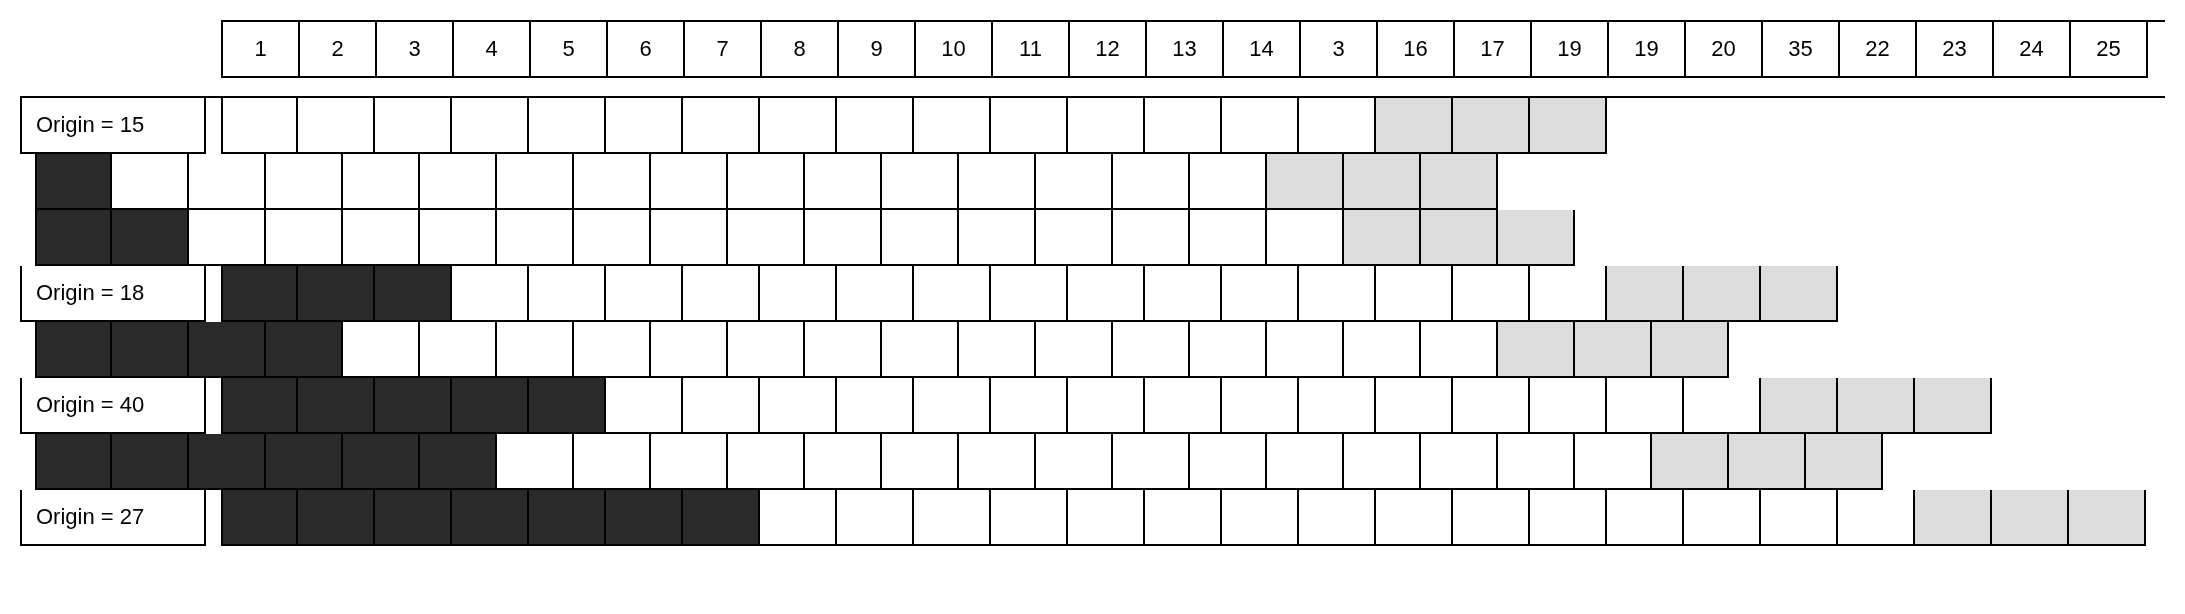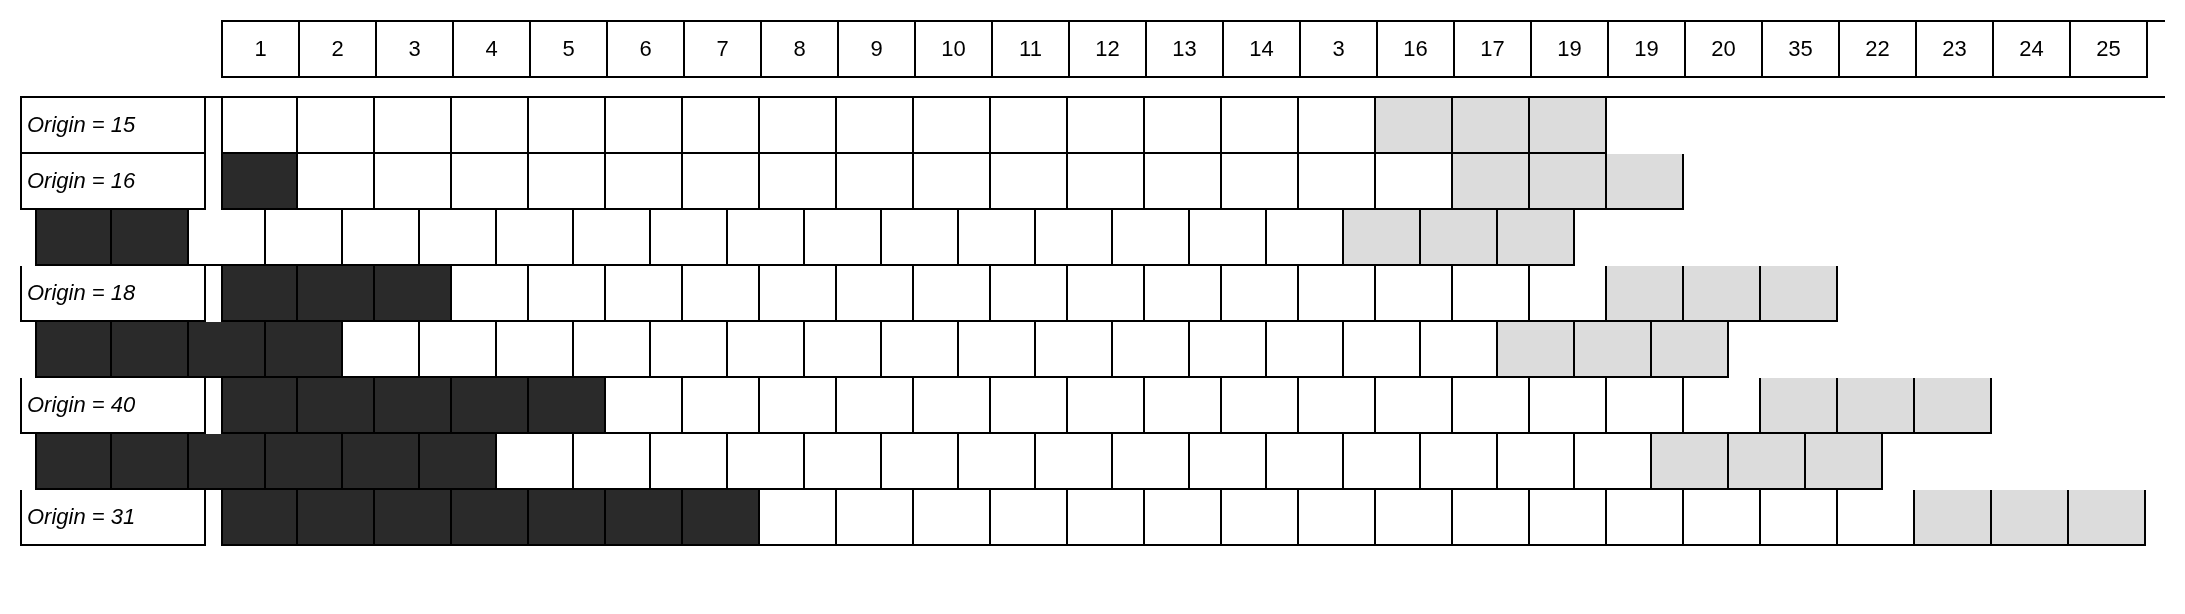--- a/index.html
+++ b/index.html
@@ -38,22 +38,21 @@
     display: flex;
   }
   .label-cell {
     width: 186px;
     height: 56px;
     border-left: 2px solid #000;
     border-right: 2px solid #000;
     border-bottom: 2px solid #000;
     display: flex;
     align-items: center;
-    padding-left: 5px;
-    font-style: italic;
+    padding-left: 14px;
   }
   .gap-cell {
     width: 15px;  
     height: 56px;
   }
   .data-cell {
     width: 77px;
     height: 56px;
     border-right: 2px solid #000;
     border-bottom: 2px solid #000;
@@ -113,21 +112,20 @@
         <div class="data-cell fill-white"></div>
         <div class="data-cell fill-white"></div>
         <div class="data-cell fill-white"></div>
         <div class="data-cell fill-white"></div>
         <div class="data-cell fill-white"></div>
         <div class="data-cell fill-grey"></div>
         <div class="data-cell fill-grey"></div>
         <div class="data-cell fill-grey"></div>
       </div>
       <div class="row">
-        <div class="label-cell">Origin = 16</div>
         <div class="gap-cell"></div>
         <div class="data-cell fill-black first-in-row"></div>
         <div class="data-cell fill-white"></div>
         <div class="data-cell fill-white"></div>
         <div class="data-cell fill-white"></div>
         <div class="data-cell fill-white"></div>
         <div class="data-cell fill-white"></div>
         <div class="data-cell fill-white"></div>
         <div class="data-cell fill-white"></div>
         <div class="data-cell fill-white"></div>
@@ -263,21 +261,21 @@
         <div class="data-cell fill-white"></div>
         <div class="data-cell fill-white"></div>
         <div class="data-cell fill-white"></div>
         <div class="data-cell fill-white"></div>
         <div class="data-cell fill-white"></div>
         <div class="data-cell fill-grey"></div>
         <div class="data-cell fill-grey"></div>
         <div class="data-cell fill-grey"></div>
       </div>
       <div class="row">
-        <div class="label-cell">Origin = 31</div>
+        <div class="label-cell">Origin = 27</div>
         <div class="gap-cell"></div>
         <div class="data-cell fill-black first-in-row"></div>
         <div class="data-cell fill-black"></div>
         <div class="data-cell fill-black"></div>
         <div class="data-cell fill-black"></div>
         <div class="data-cell fill-black"></div>
         <div class="data-cell fill-black"></div>
         <div class="data-cell fill-black"></div>
         <div class="data-cell fill-white"></div>
         <div class="data-cell fill-white"></div>

